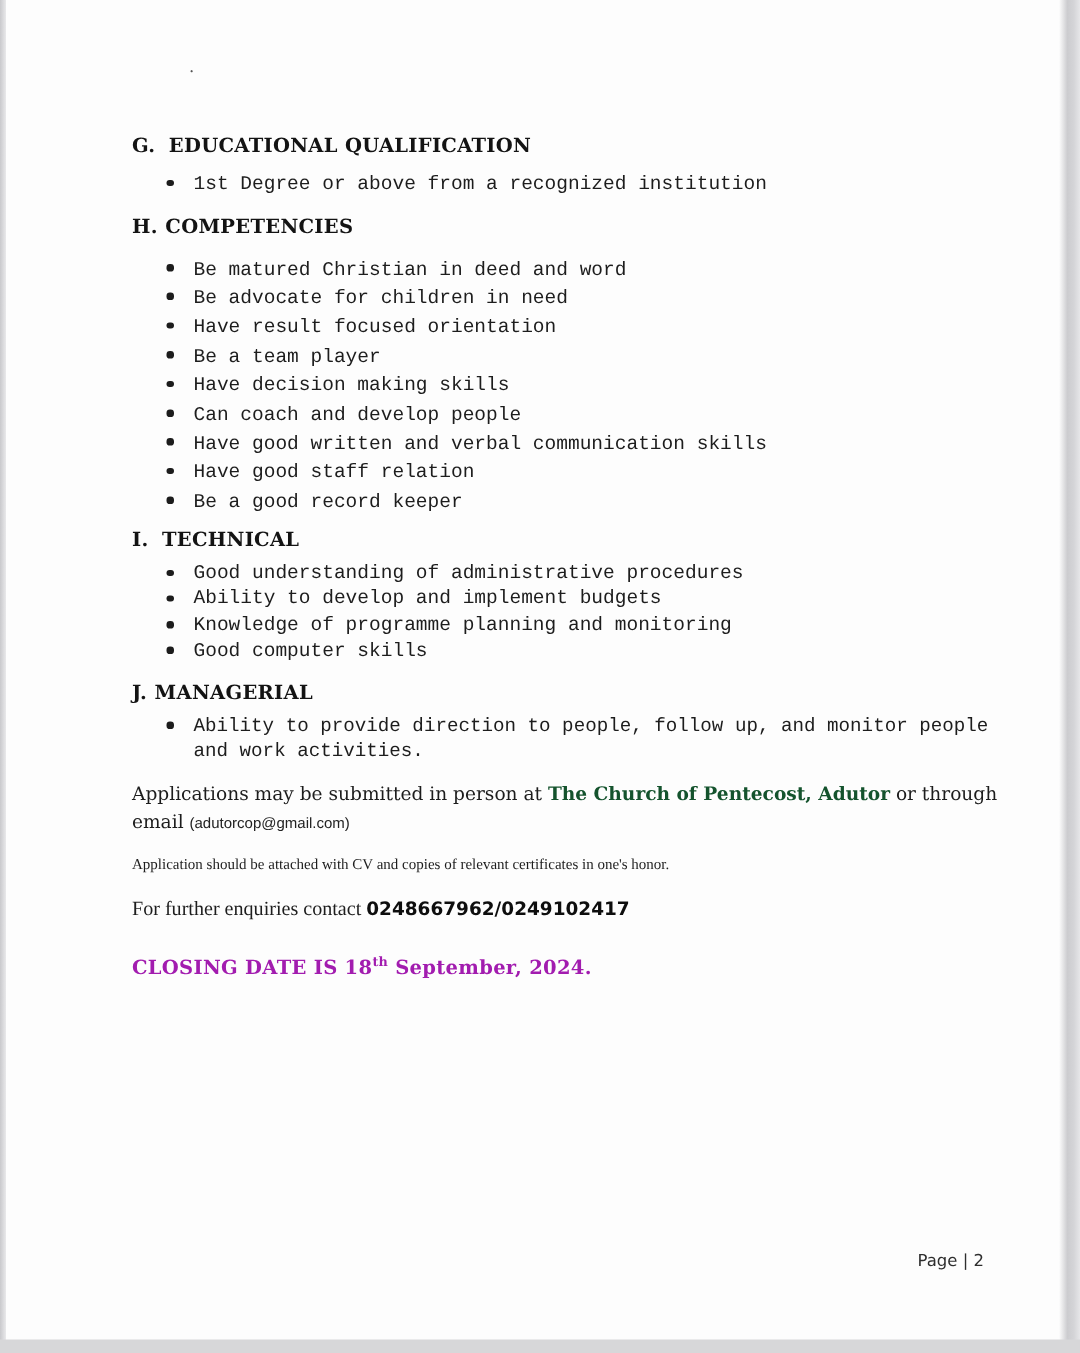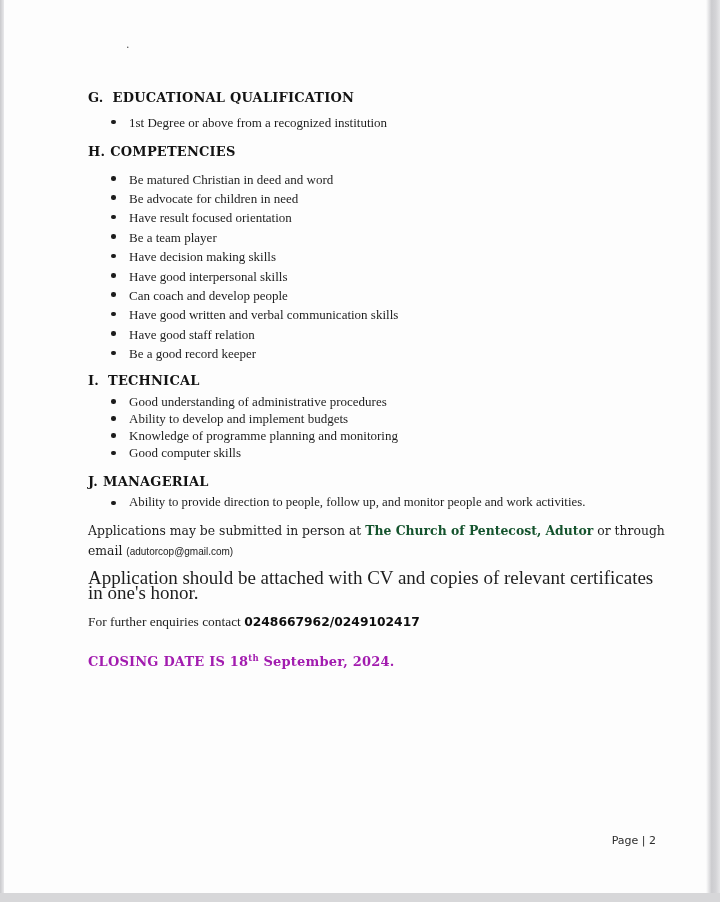--- a/index.html
+++ b/index.html
@@ -21,36 +21,36 @@
     font-family:"DejaVu Serif",serif;font-weight:bold;font-size:13px;
     line-height:15px;color:#131313;letter-spacing:0.2px;margin:0;
   }
   .heading .pfx{margin-right:5px;}
   .heading.wide .pfx{margin-right:9px;}
   .h-g{margin-top:54px;}
   .h-h{margin-top:11px;}
   .h-i{margin-top:9px;}
   .h-j{margin-top:13px;}
   ul{list-style:none;margin:0;padding:0;}
-  li{position:relative;padding-left:41px;font-size:13px;color:#1d1d1d;}
+  li{position:relative;padding-left:41px;font-size:13px;color:#1d1d1d;font-family:Liberation Mono, monospace;}
   li::before{content:"";position:absolute;left:23px;top:0.5em;width:4.5px;height:4.5px;
     border-radius:50%;background:#1c1c1c;}
   .list-g{margin-top:8px;}
   .list-g li{line-height:19.5px;}
   .list-h{margin-top:11px;}
   .list-h li{line-height:19.4px;}
   .list-i{margin-top:5px;}
   .list-i li{line-height:17.2px;}
   .list-j{margin-top:5px;}
   .list-j li{line-height:17px;font-size:12.8px;}
   .para-apply{margin:10px 0 0 0;font-family:"DejaVu Serif",serif;
     font-size:12.4px;line-height:19.5px;color:#1c1c1c;}
   .para-apply b{color:#14532d;}
   .email-sans{font-family:"Liberation Sans",sans-serif;font-size:10px;color:#222;}
-  .para-attach{margin:9px 0 0 0;font-size:19px;line-height:15px;color:#1e1e1e;}
+  .para-attach{margin:9px 0 0 0;font-size:10px;line-height:15px;color:#1e1e1e;}
   .para-enq{margin:14px 0 0 0;font-size:13.4px;line-height:15px;color:#1e1e1e;}
   .phone{font-family:"DejaVu Sans",sans-serif;font-weight:bold;font-size:12.3px;color:#0e0e0e;}
   .para-closing{margin:24px 0 0 0;font-family:"DejaVu Serif",serif;font-weight:bold;
     font-size:13px;line-height:16px;color:#a21caf;letter-spacing:0.2px;}
   .para-closing sup{font-size:8.5px;vertical-align:super;line-height:0;}
   .page-label{position:absolute;right:64px;top:834px;
     font-family:"DejaVu Sans",sans-serif;font-size:11px;color:#2e2e2e;}
 </style>
 </head>
 <body>
@@ -68,21 +68,20 @@
     <li>1st Degree or above from a recognized institution</li>
   </ul>
 
   <p class="heading h-h"><span class="pfx">H.</span><span>COMPETENCIES</span></p>
   <ul class="list-h">
     <li>Be matured Christian in deed and word</li>
     <li>Be advocate for children in need</li>
     <li>Have result focused orientation</li>
     <li>Be a team player</li>
     <li>Have decision making skills</li>
-    <li>Have good interpersonal skills</li>
     <li>Can coach and develop people</li>
     <li>Have good written and verbal communication skills</li>
     <li>Have good staff relation</li>
     <li>Be a good record keeper</li>
   </ul>
 
   <p class="heading wide h-i"><span class="pfx">I.</span><span>TECHNICAL</span></p>
   <ul class="list-i">
     <li>Good understanding of administrative procedures</li>
     <li>Ability to develop and implement budgets</li>

